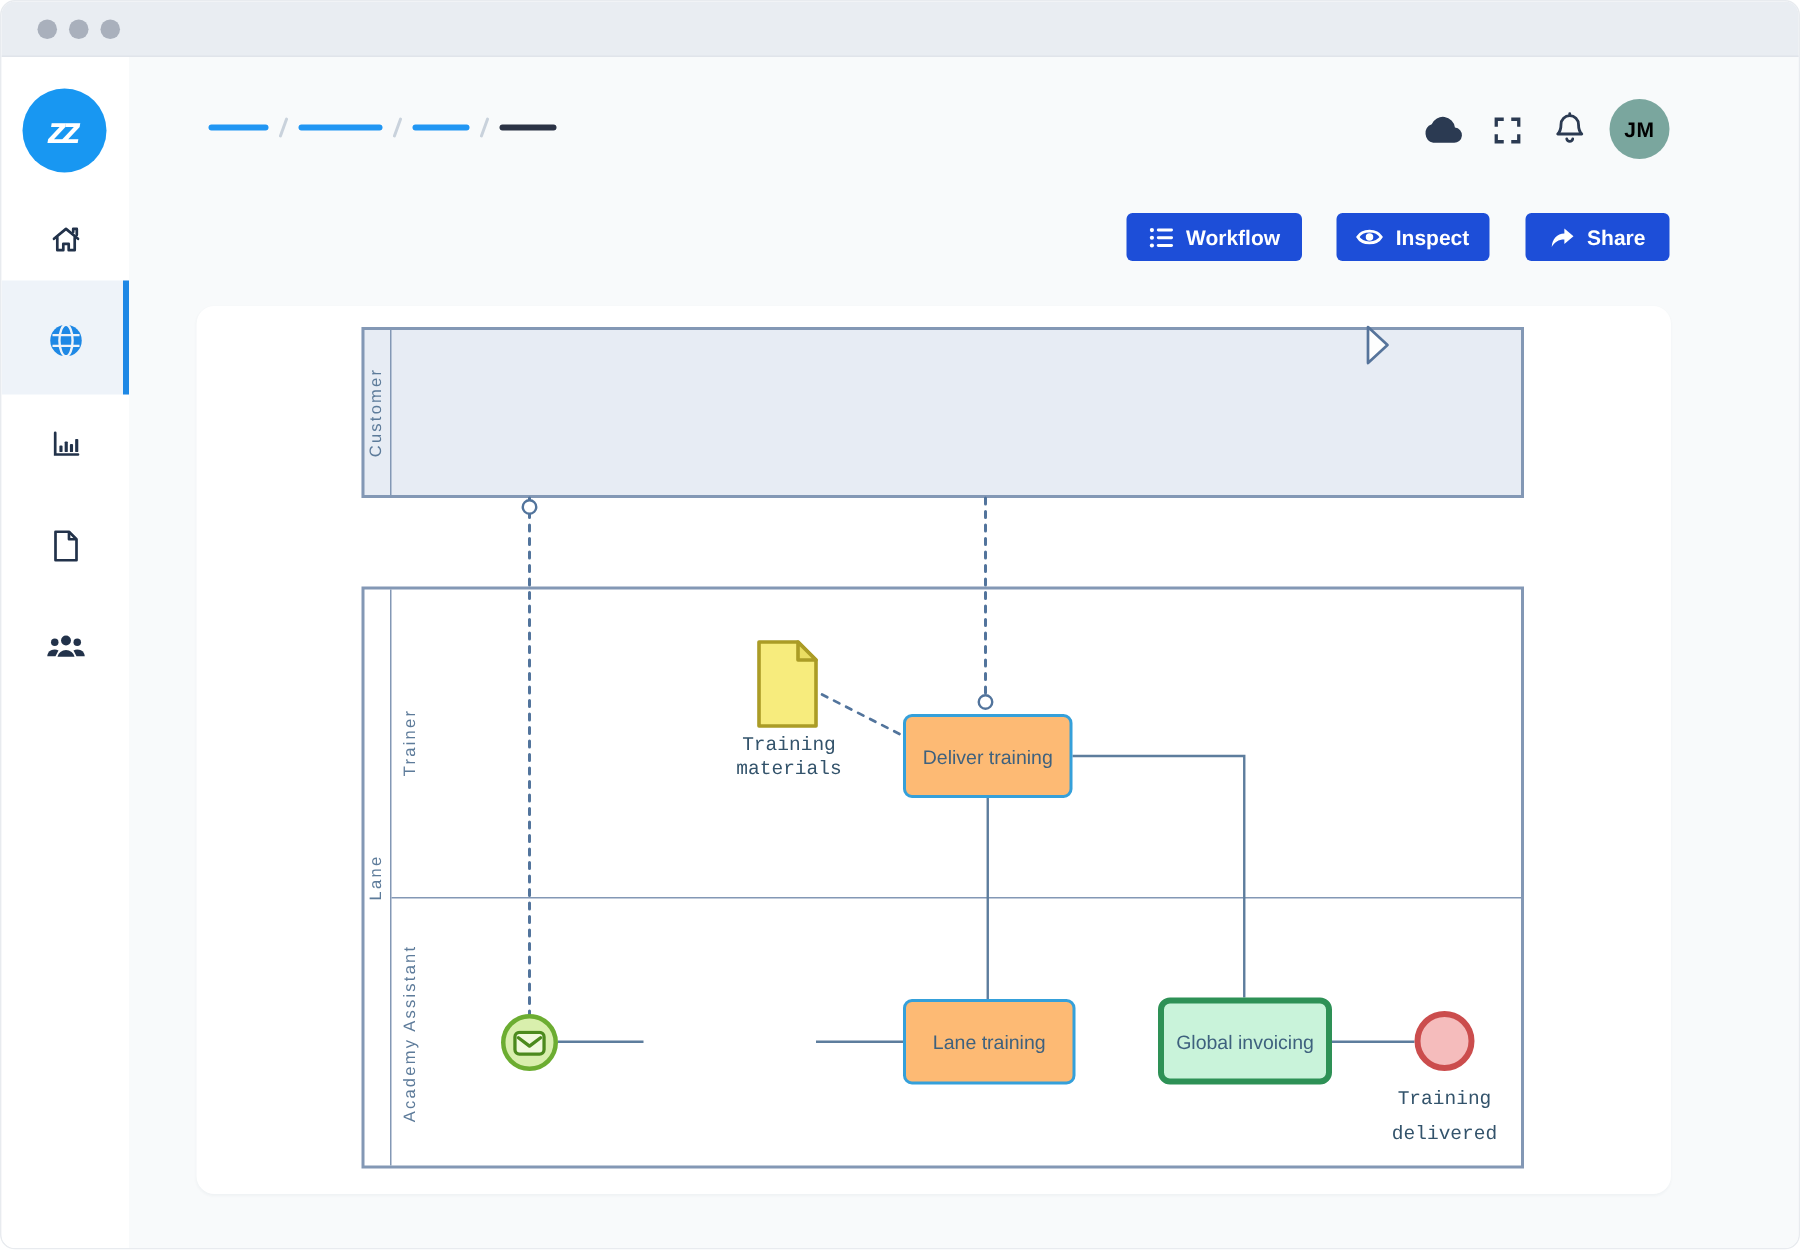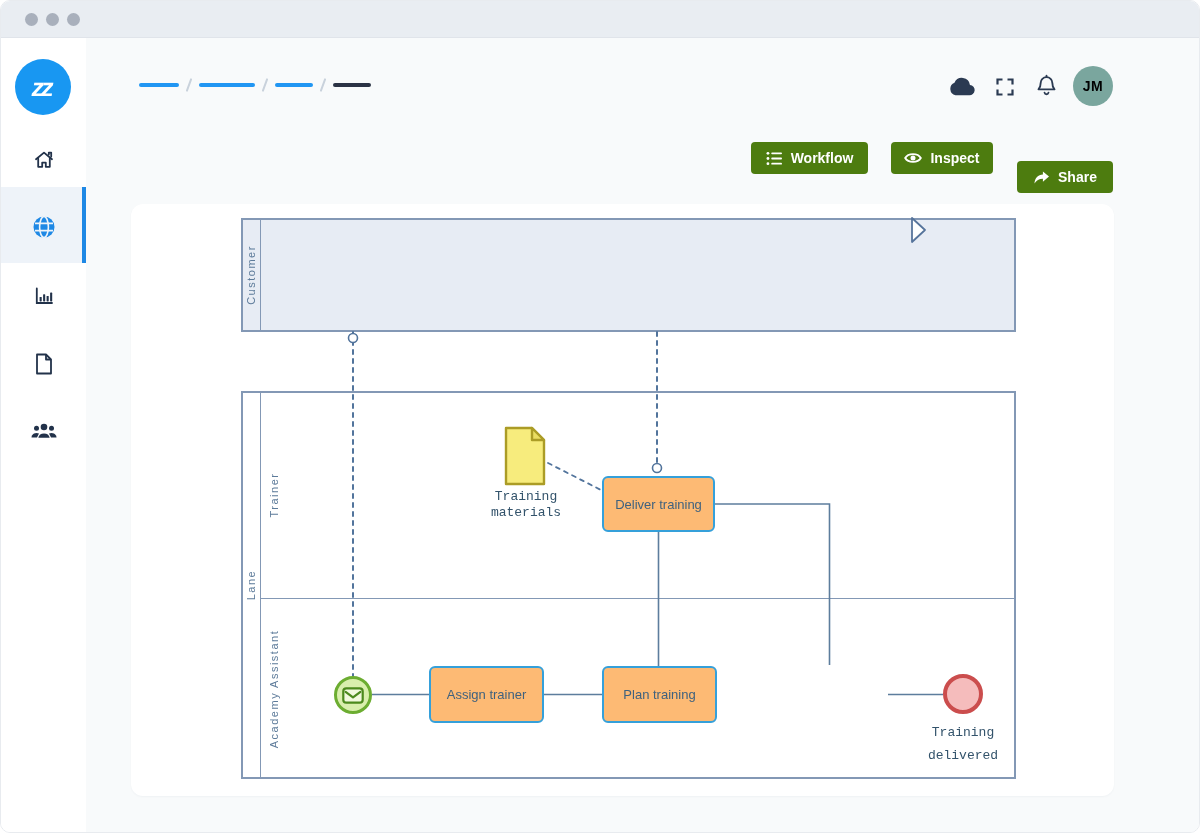--- a/index.html
+++ b/index.html
@@ -32,21 +32,21 @@
                 display:flex; align-items:center; gap:9px; }
   .bc-seg { height:4px; border-radius:2px; background:#2196f3; }
   .bc-seg.dark { background:#2b3345; }
   .bc-slash { width:2px; height:14px; background:#c9d2dc; border-radius:1px; transform:rotate(20deg); }
 
   .hdr-icon { position:absolute; cursor:pointer; }
   .avatar { position:absolute; left:1072px; top:65px; width:40px; height:40px; border-radius:50%;
             background:#7aa69e; color:#000000; font-weight:700; font-size:14px; letter-spacing:.5px;
             display:flex; align-items:center; justify-content:center; cursor:pointer; }
 
-  .btn { position:absolute; top:141px; height:32px; background:#4d7c0f; border:none; border-radius:4px;
+  .btn { position:absolute; top:141px; height:32px; background:#1d4ed8; border:none; border-radius:4px;
          color:#fff; font-family:"Liberation Sans",sans-serif; font-weight:700; font-size:14px;
          display:flex; align-items:center; justify-content:center; gap:8px; cursor:pointer; }
   .btn svg { flex:0 0 auto; }
 
   
   .canvas { position:absolute; left:130px; top:203px; width:983px; height:592px;
             background:#ffffff; border-radius:12px; box-shadow:0 1px 2px rgba(30,50,70,.04); }
 
   .pool { position:absolute; border:2px solid #8398b5; z-index:1; }
   .pool-band { position:absolute; left:0; top:0; bottom:0; width:18px; border-right:1.5px solid #8398b5; }
@@ -198,21 +198,21 @@
     </svg>
     <span>Workflow</span>
   </button>
   <button class="btn" style="left:890px; width:102px;">
     <svg width="18" height="14" viewBox="0 0 18 14">
       <path d="M1.2 7 C4.2 1.8 13.8 1.8 16.8 7 C13.8 12.2 4.2 12.2 1.2 7 Z" fill="none" stroke="#fff" stroke-width="1.9"></path>
       <circle cx="9" cy="7" r="2.5" fill="#fff"></circle>
     </svg>
     <span>Inspect</span>
   </button>
-  <button class="btn" style="left:1016px; width:96px;margin-top:19px;">
+  <button class="btn" style="left:1016px; width:96px;">
     <svg width="17" height="15" viewBox="0 0 18 16">
       <path d="M10.5 1.5 L17 7 L10.5 12.5 V9.2 C6.2 9.2 3.6 11 1.5 14.5 C1.9 8.6 5.3 5.2 10.5 4.9 Z" fill="#fff"></path>
     </svg>
     <span>Share</span>
   </button>
 
   <div class="canvas"></div>
 
   <div class="pool pool-customer">
     <div class="pool-band"></div>
@@ -257,25 +257,25 @@
     <span>Deliver training</span>
   </div>
 
   <div class="start-event">
     <svg width="22" height="17" viewBox="0 0 22 17">
       <rect x="1.3" y="1.3" width="19.4" height="14.4" rx="3" fill="#f1f9dd" stroke="#4c8a1d" stroke-width="2.2"></rect>
       <path d="M3.6 4.8 L11 10.4 L18.4 4.8" fill="none" stroke="#4c8a1d" stroke-width="2.2" stroke-linecap="round" stroke-linejoin="round"></path>
     </svg>
   </div>
 
-  <div class="task" style="left:428px; top:665px; width:115px; height:57px;">
-    <span>Assign trainer</span>
-  </div>
 
   <div class="task" style="left:601px; top:665px; width:115px; height:57px;">
-    <span>Plan training</span>
-  </div>
-
+    <span>Lane training</span>
+  </div>
+
+  <div class="call-activity">
+    <span>Global invoicing</span>
+  </div>
 
   <div class="end-event"></div>
   <div class="node-label lbl-delivered">Training delivered</div>
 
 </div>
 
 </body></html>

